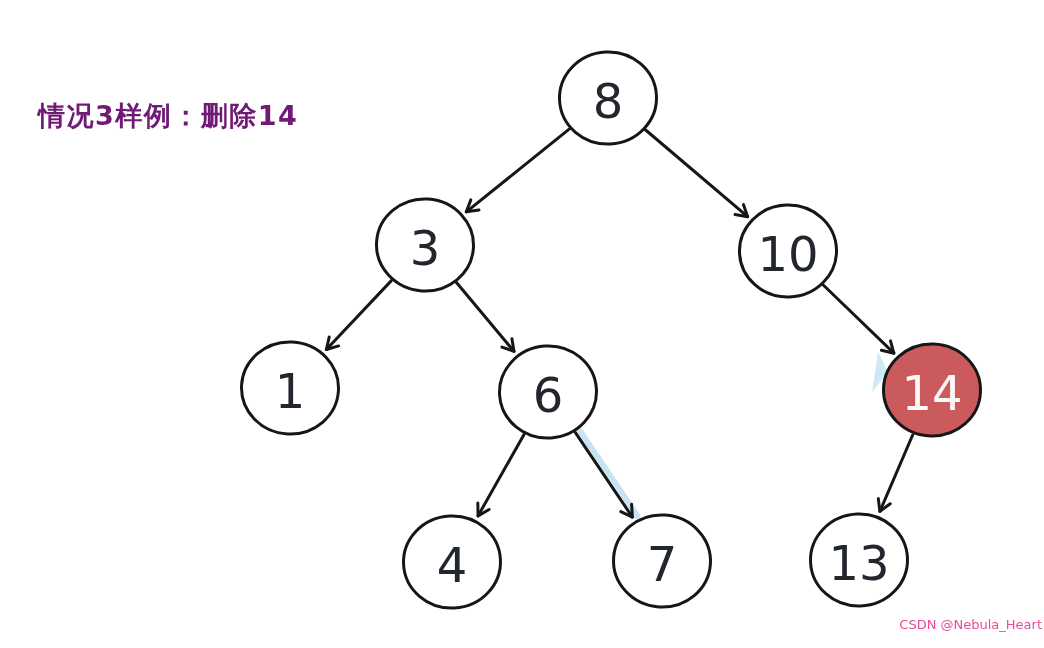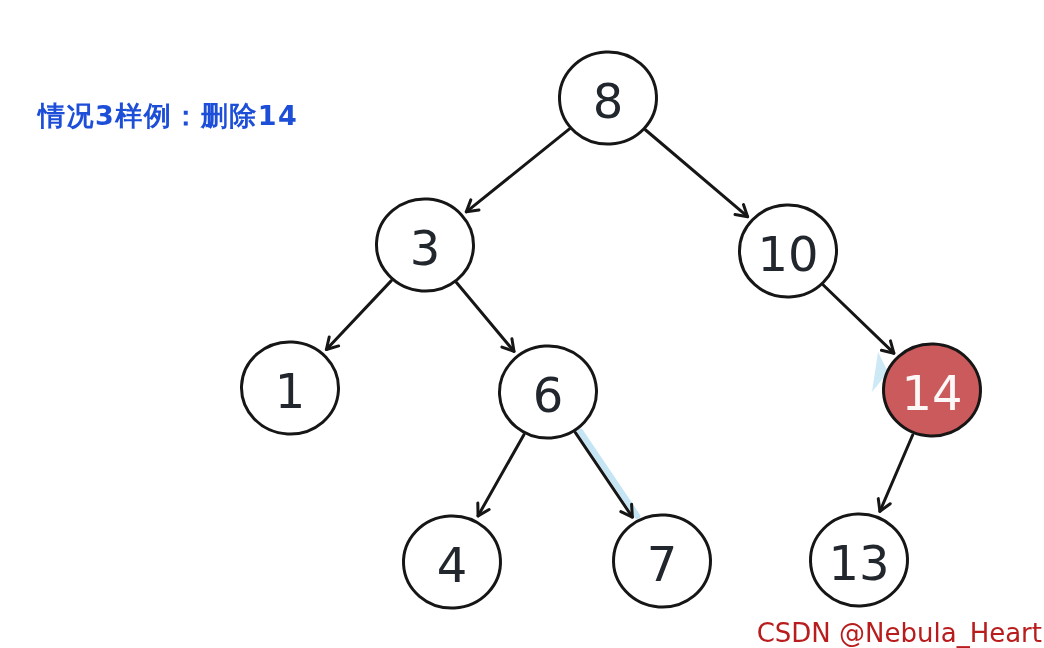--- a/index.html
+++ b/index.html
@@ -12,30 +12,30 @@
     overflow: hidden;
     font-family: "DejaVu Sans", "Liberation Sans", sans-serif;
   }
   .caption {
     position: absolute;
     left: 38px;
     top: 98px;
     font-size: 27px;
     font-weight: 600;
     letter-spacing: 1.5px;
-    color: #1d4ed8;
+    color: #701a75;
     white-space: nowrap;
   }
   .watermark {
     position: absolute;
     right: 2px;
-    bottom: 0;
-    font-size: 26px;
+    bottom: 16px;
+    font-size: 13px;
     font-weight: 400;
-    color: #b91c1c;
+    color: #ec4899;
     white-space: nowrap;
   }
   svg.tree {
     position: absolute;
     left: 0;
     top: 0;
   }
   .tree text {
     font-family: "DejaVu Sans", "Liberation Sans", sans-serif;
     font-weight: 500;

